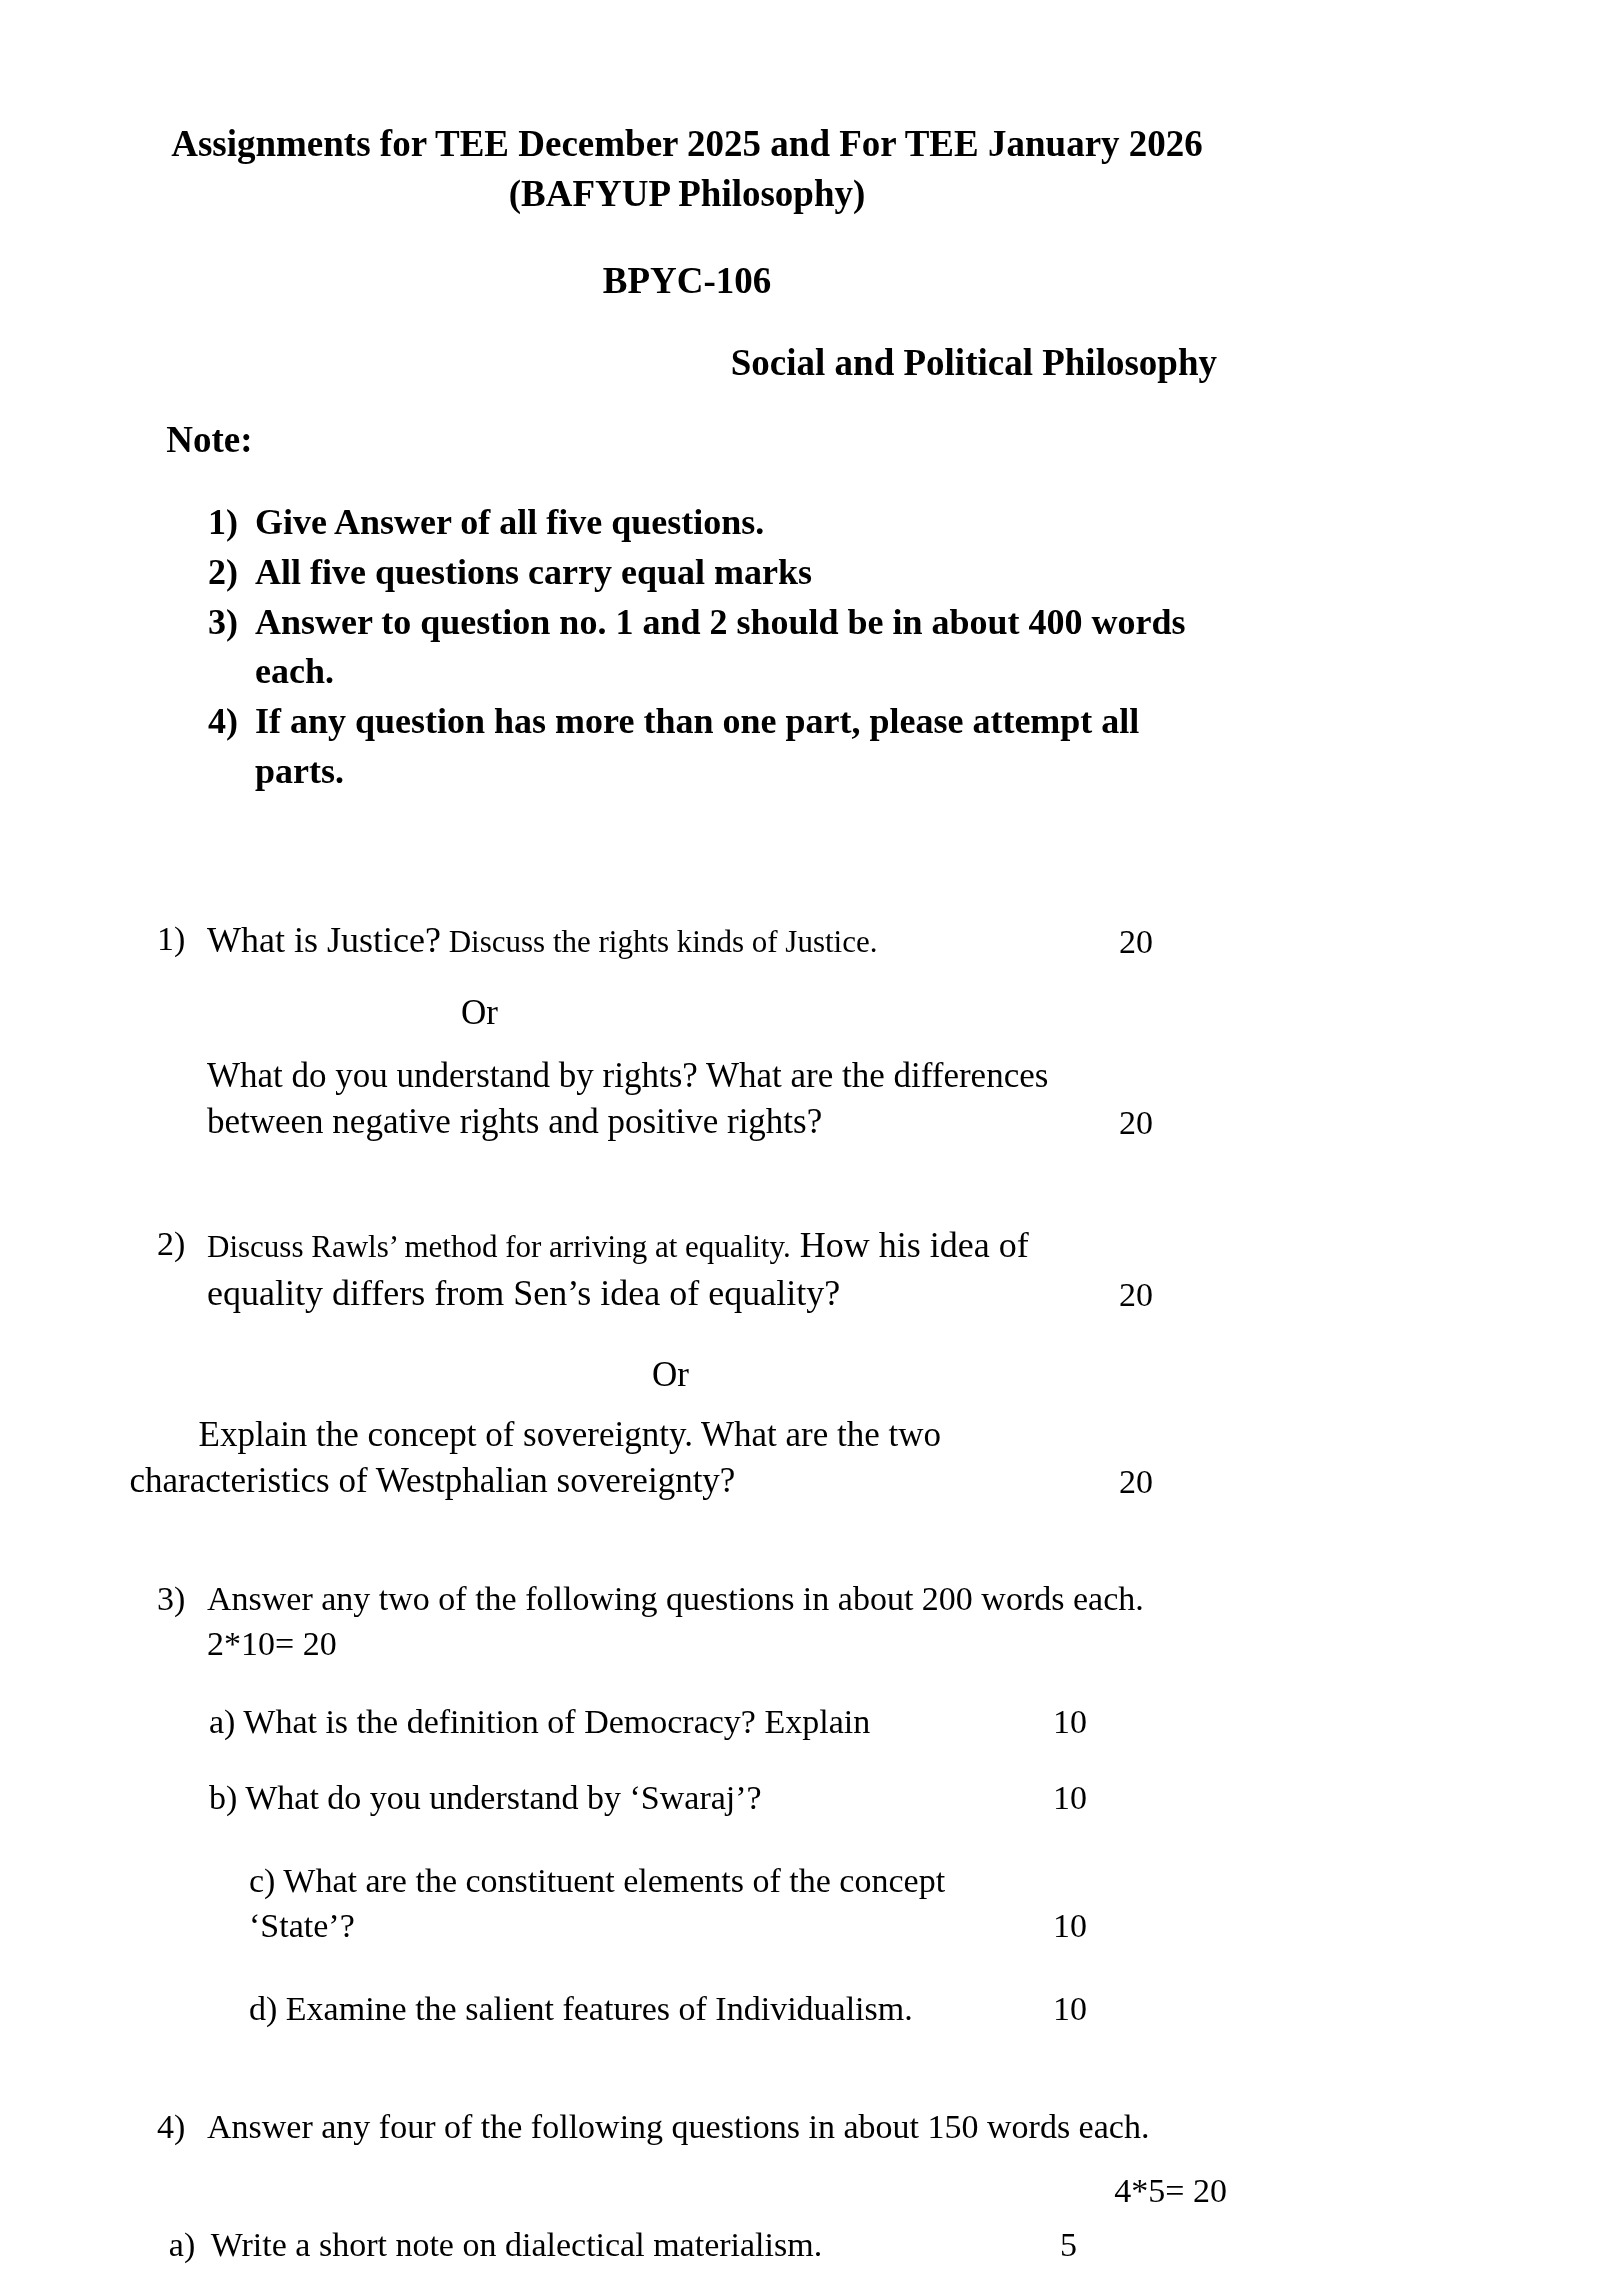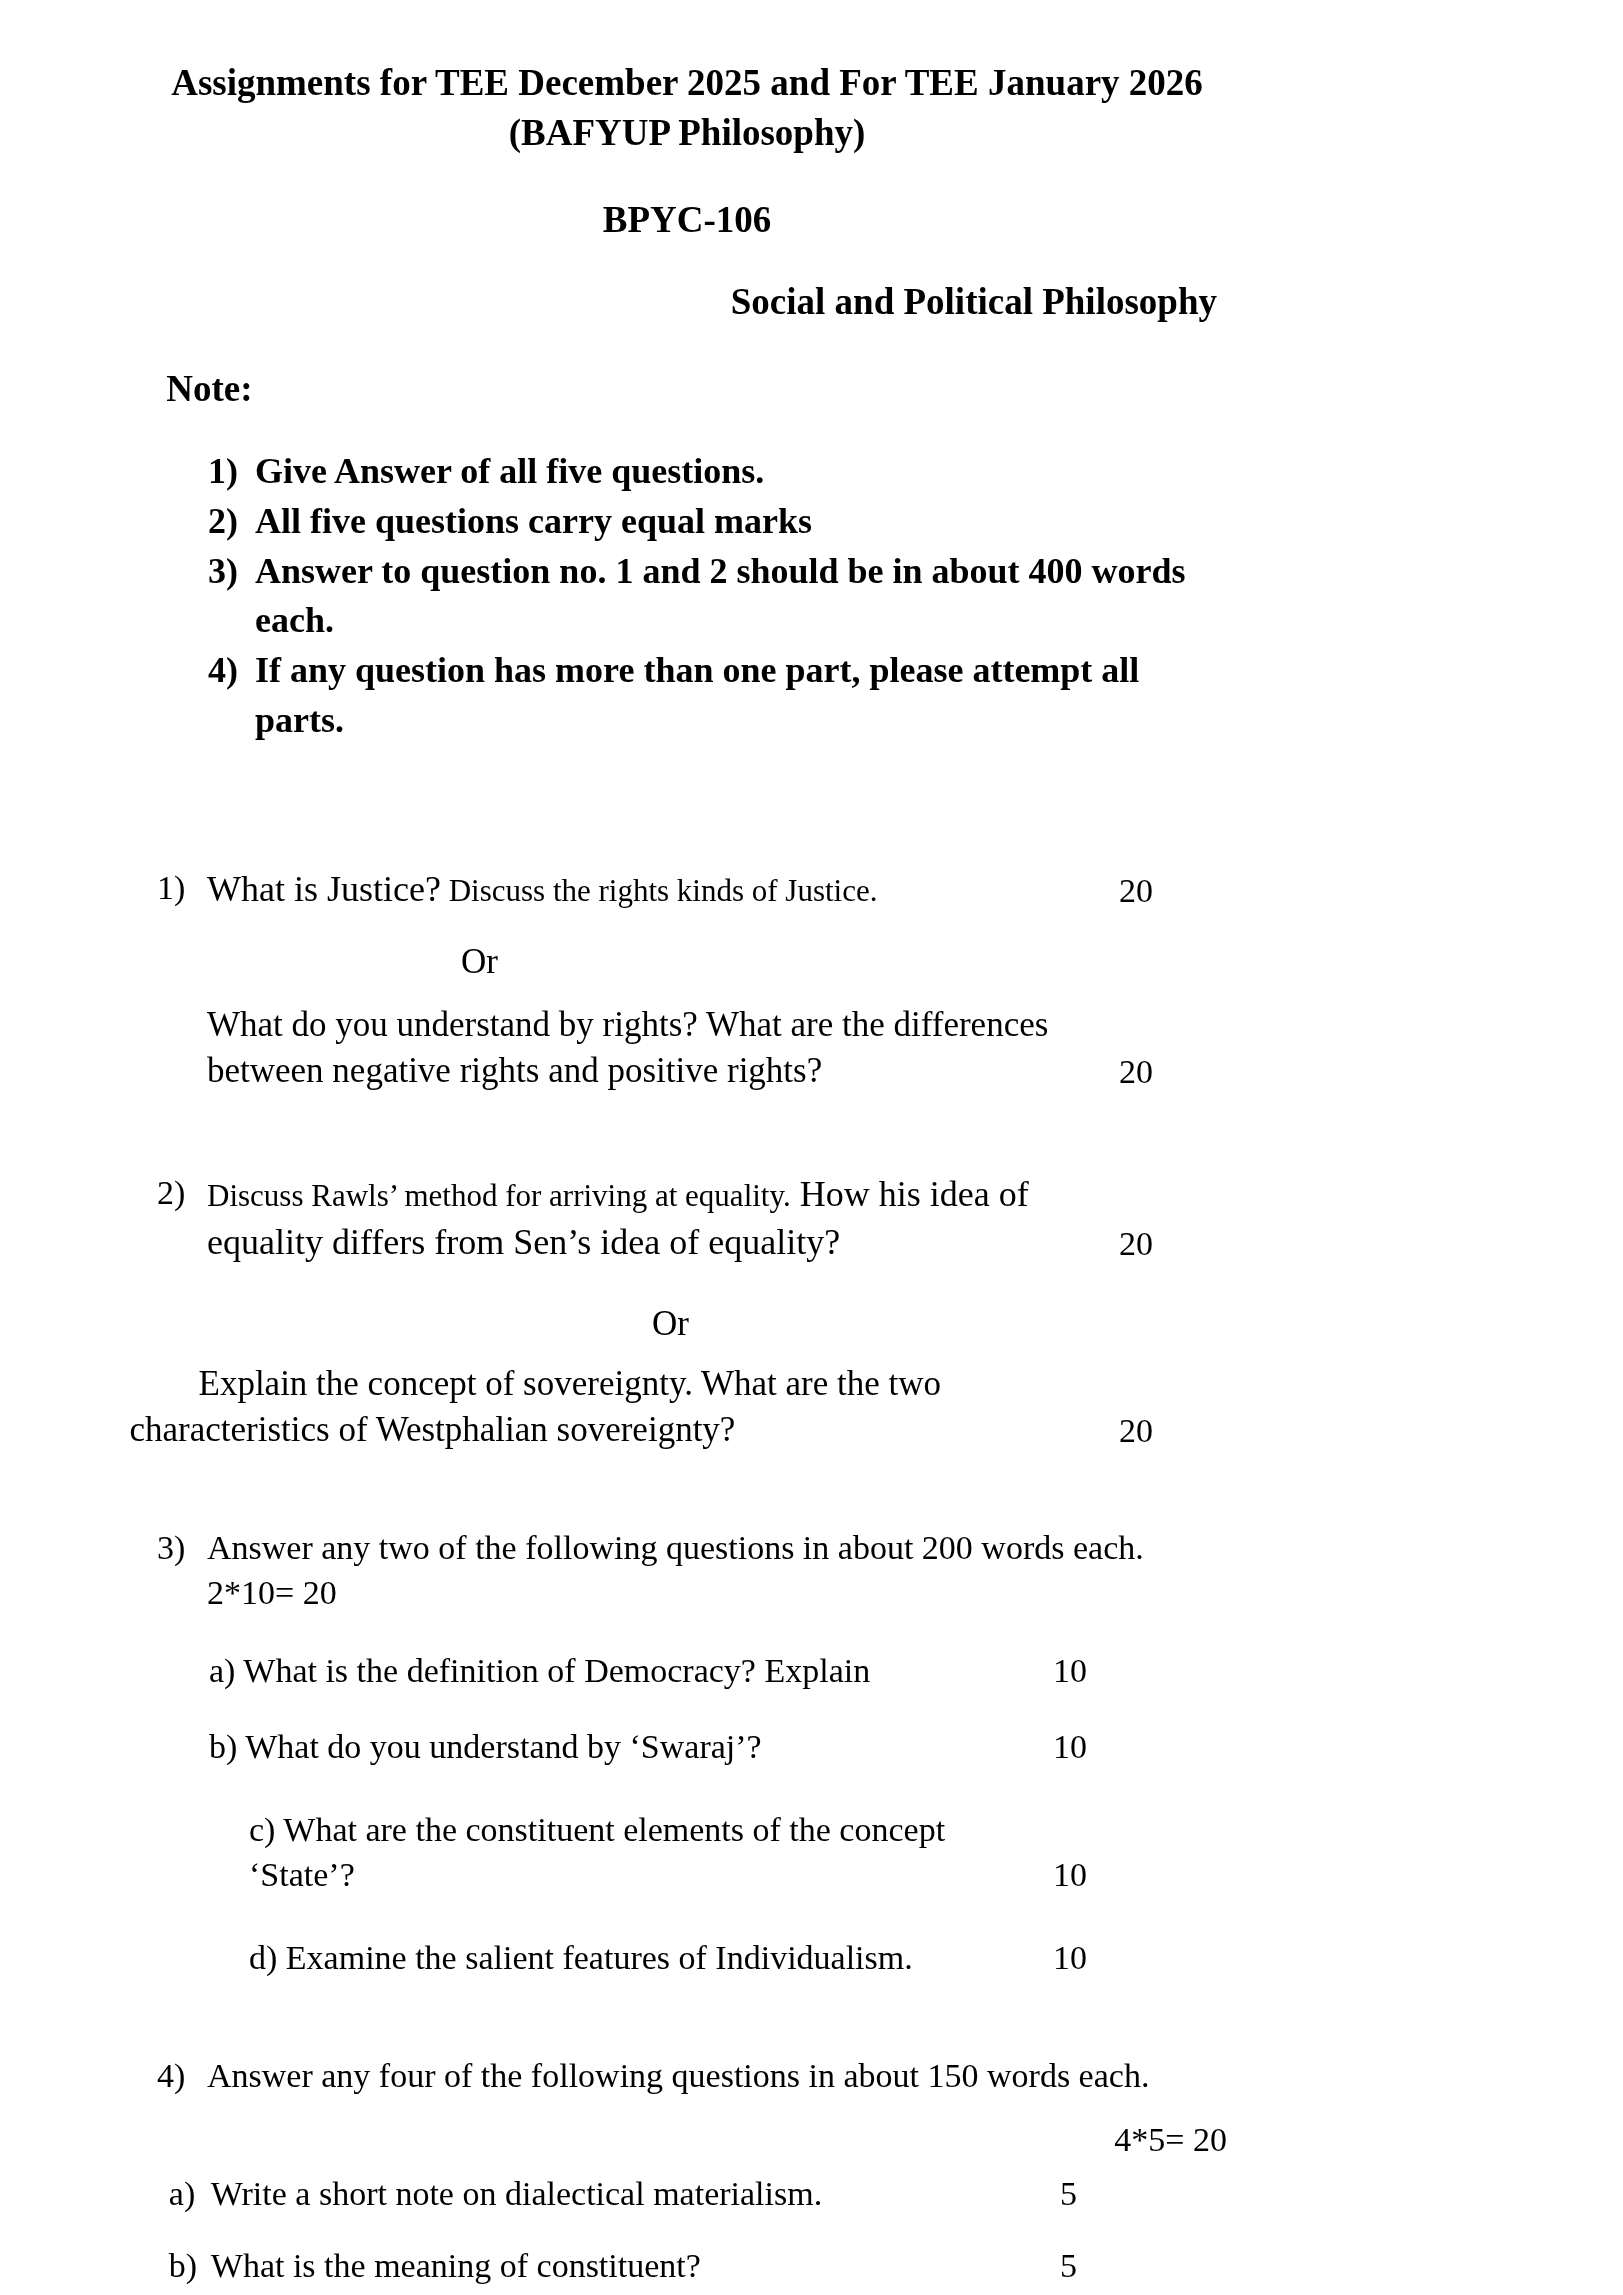--- a/index.html
+++ b/index.html
@@ -2,29 +2,29 @@
 <html style="font-size:10.5px"><head>
 <meta charset="utf-8">
 <style>
   html,body{margin:0;padding:0;}
   body{
     width:1623px;height:2295px;background:#ffffff;color:#000000;
     font-family:"Liberation Serif", serif;
     font-size:34px;line-height:1.32;
     overflow:hidden;
   }
-  .page{box-sizing:border-box;width:1413px;height:2295px;padding:58px 196px 0 157px;}
+  .page{box-sizing:border-box;width:1413px;height:2295px;padding:119px 196px 0 157px;}
 
   
   .title-block{text-align:center;font-weight:bold;font-size:37px;line-height:1.35;}
   .course-code{text-align:center;font-weight:bold;font-size:37px;margin-top:38px;}
   .course-title{text-align:right;font-weight:bold;font-size:37px;margin-top:33px;}
 
   
-  .note-label{font-weight:bold;font-size:37px;margin-top:38px;margin-left:9.2px;}
+  .note-label{font-weight:bold;font-size:37px;margin-top:28px;margin-left:9.2px;}
   .note-list{margin-top:34px;margin-left:51px;font-weight:bold;font-size:36px;}
   .note-item{display:flex;line-height:1.38;}
   .note-num{width:47px;flex:0 0 auto;}
   .note-text{flex:1;}
 
   
   .qrow{display:flex;align-items:flex-start;margin-top:0;}
   .qnum{width:50px;flex:0 0 auto;}
   .qbody{flex:1;}
   .qmarks{flex:0 0 98px;align-self:flex-end;text-align:left;}

